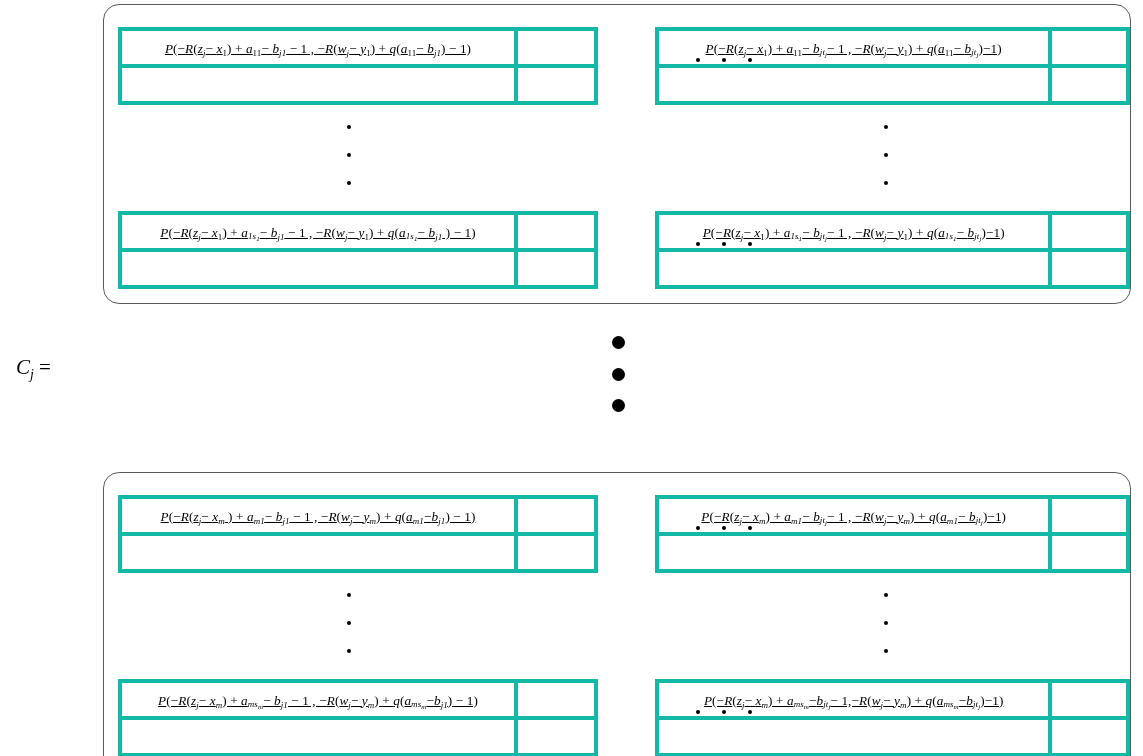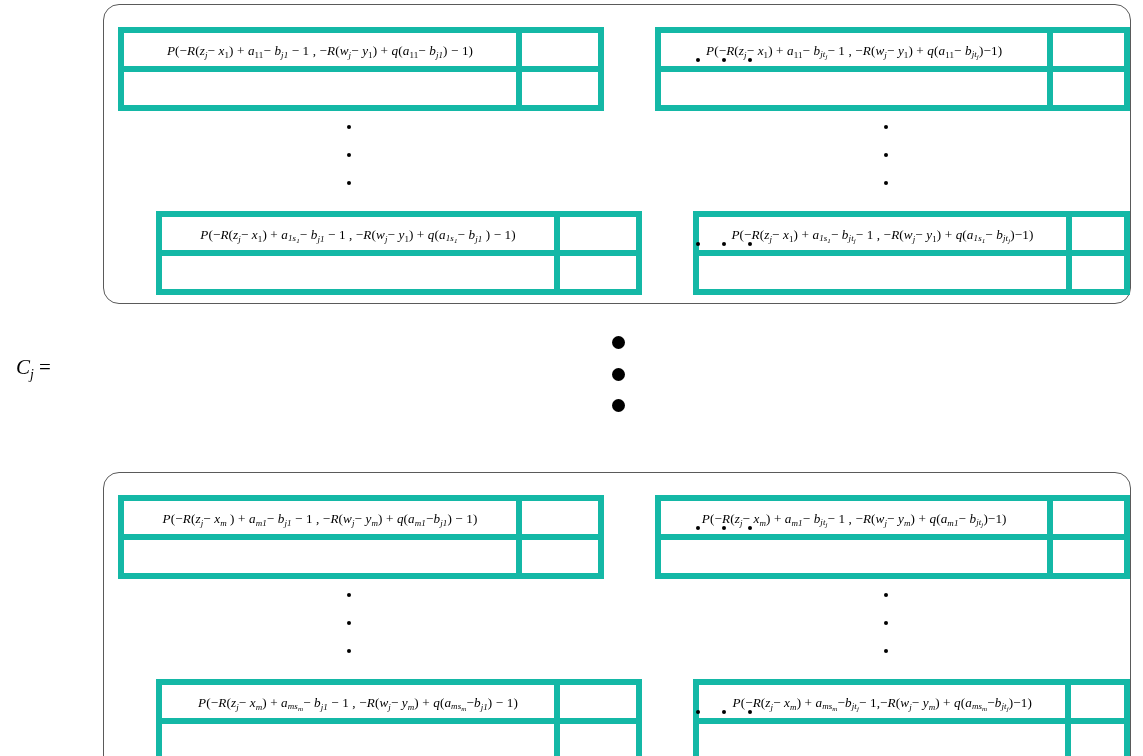--- a/index.html
+++ b/index.html
@@ -77,39 +77,40 @@
   }
 
   
   .mtable {
     position: absolute;
     border-collapse: collapse;
     table-layout: fixed;
     background: #ffffff;
   }
   .mtable td {
-    border: 6px solid #14b8a6;
+    border: 4px solid #14b8a6;
     padding: 0;
     height: 33px;
     vertical-align: middle;
+    text-decoration: underline;
   }
   .mtable td.wide {
     width: 382px;
     text-align: center;
     padding: 0 5px;
   }
   .mtable td.narrow {
     width: 76px;
   }
 
   
   .tbl-left  { left: 14px;  }
   .tbl-right { left: 551px; }
   .tbl-row-a { top: 22px;  }
-  .tbl-row-b { top: 206px; margin-left: 38px; }
+  .tbl-row-b { top: 206px; }
 
   
   #block-bottom .tbl-row-a { top: 22px; }
   #block-bottom .tbl-row-b { top: 206px; }
 
   
   .hdots {
     position: absolute;
     left: 592px;
     width: 56px;

